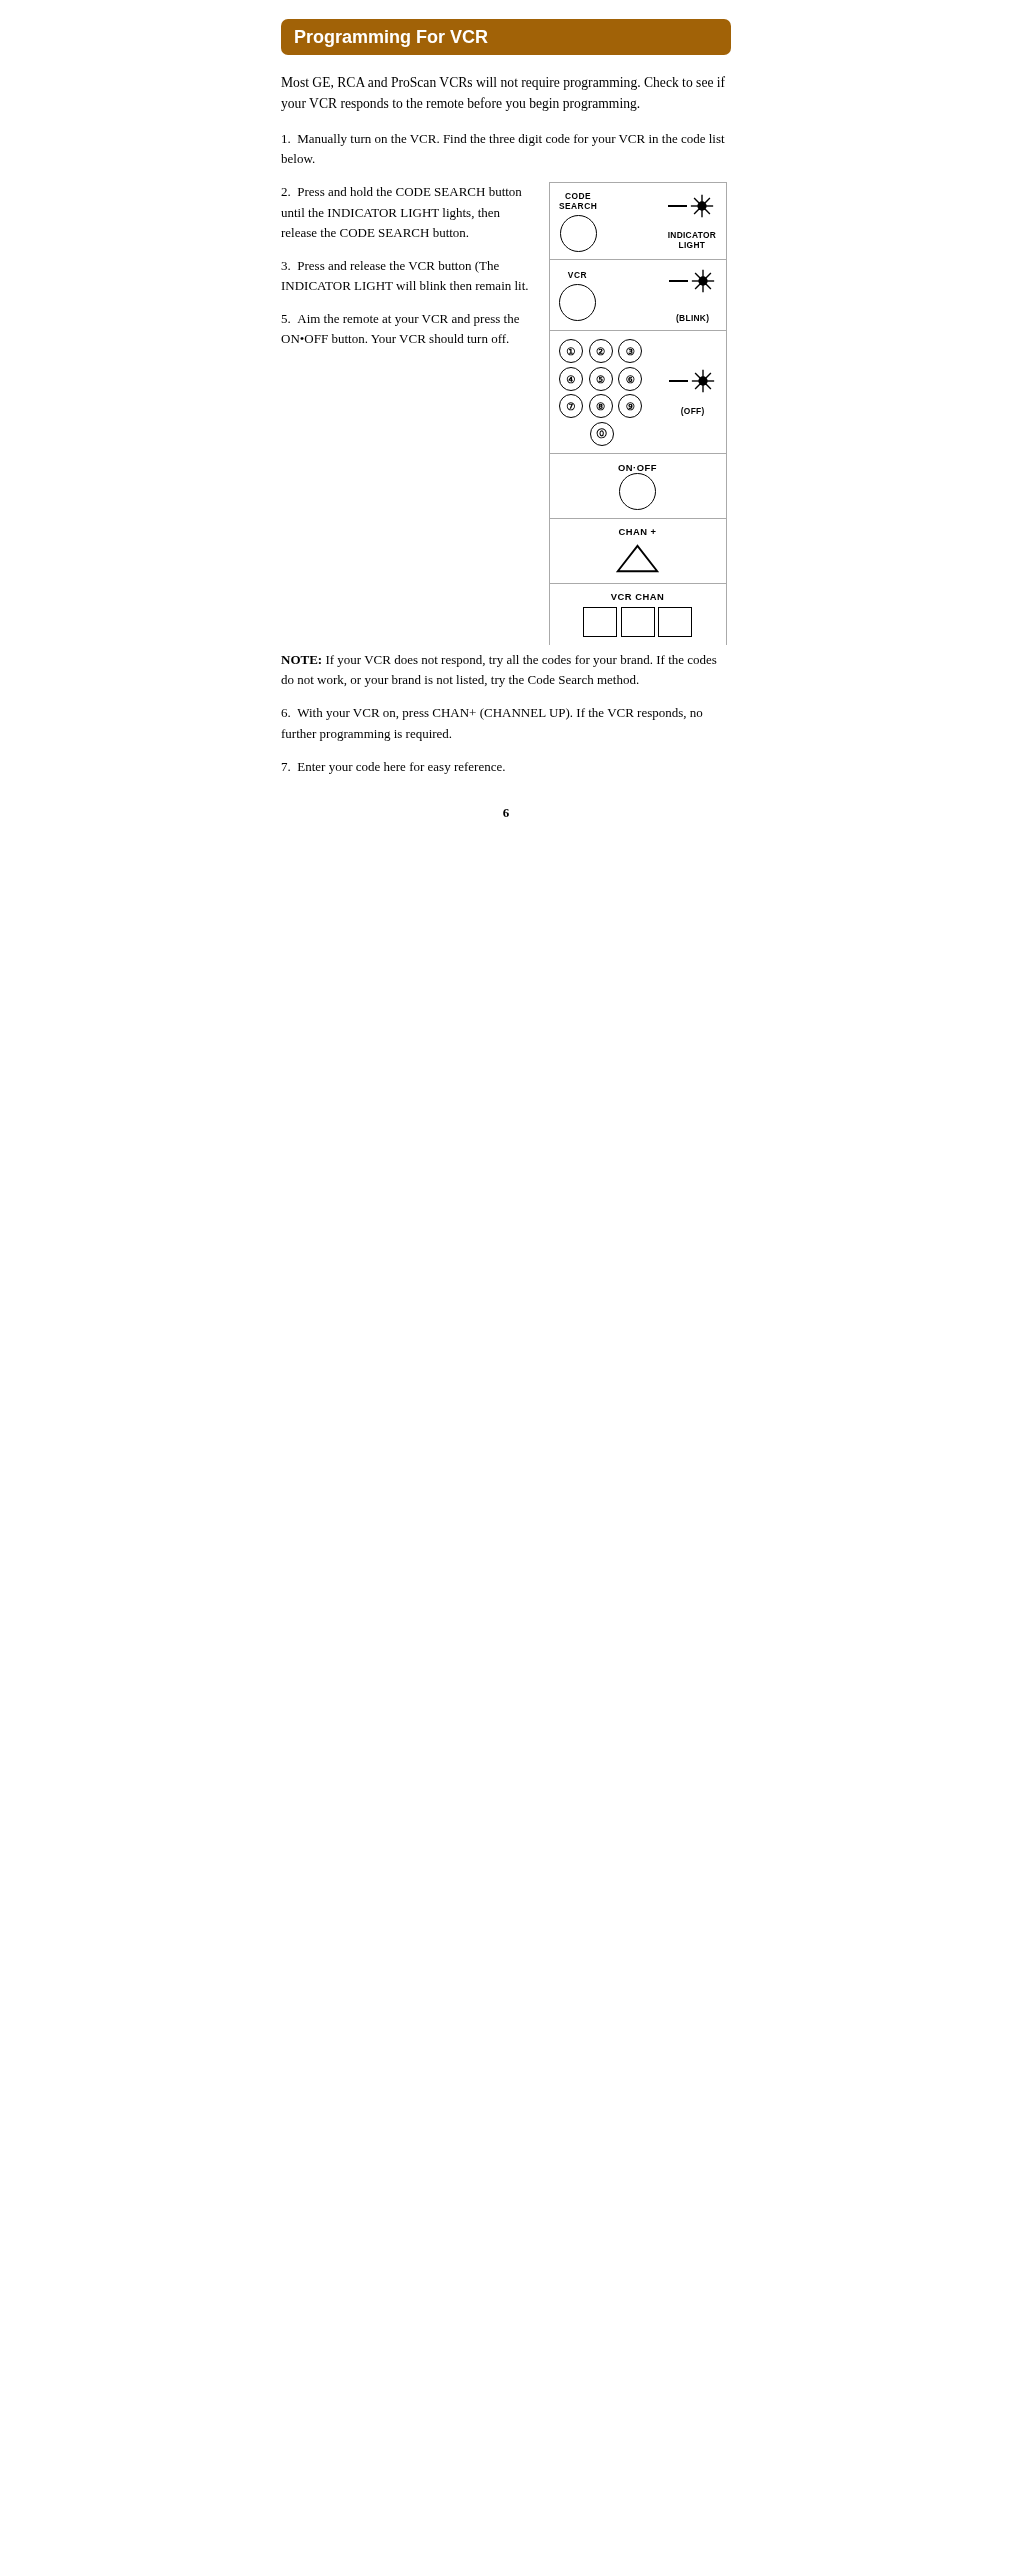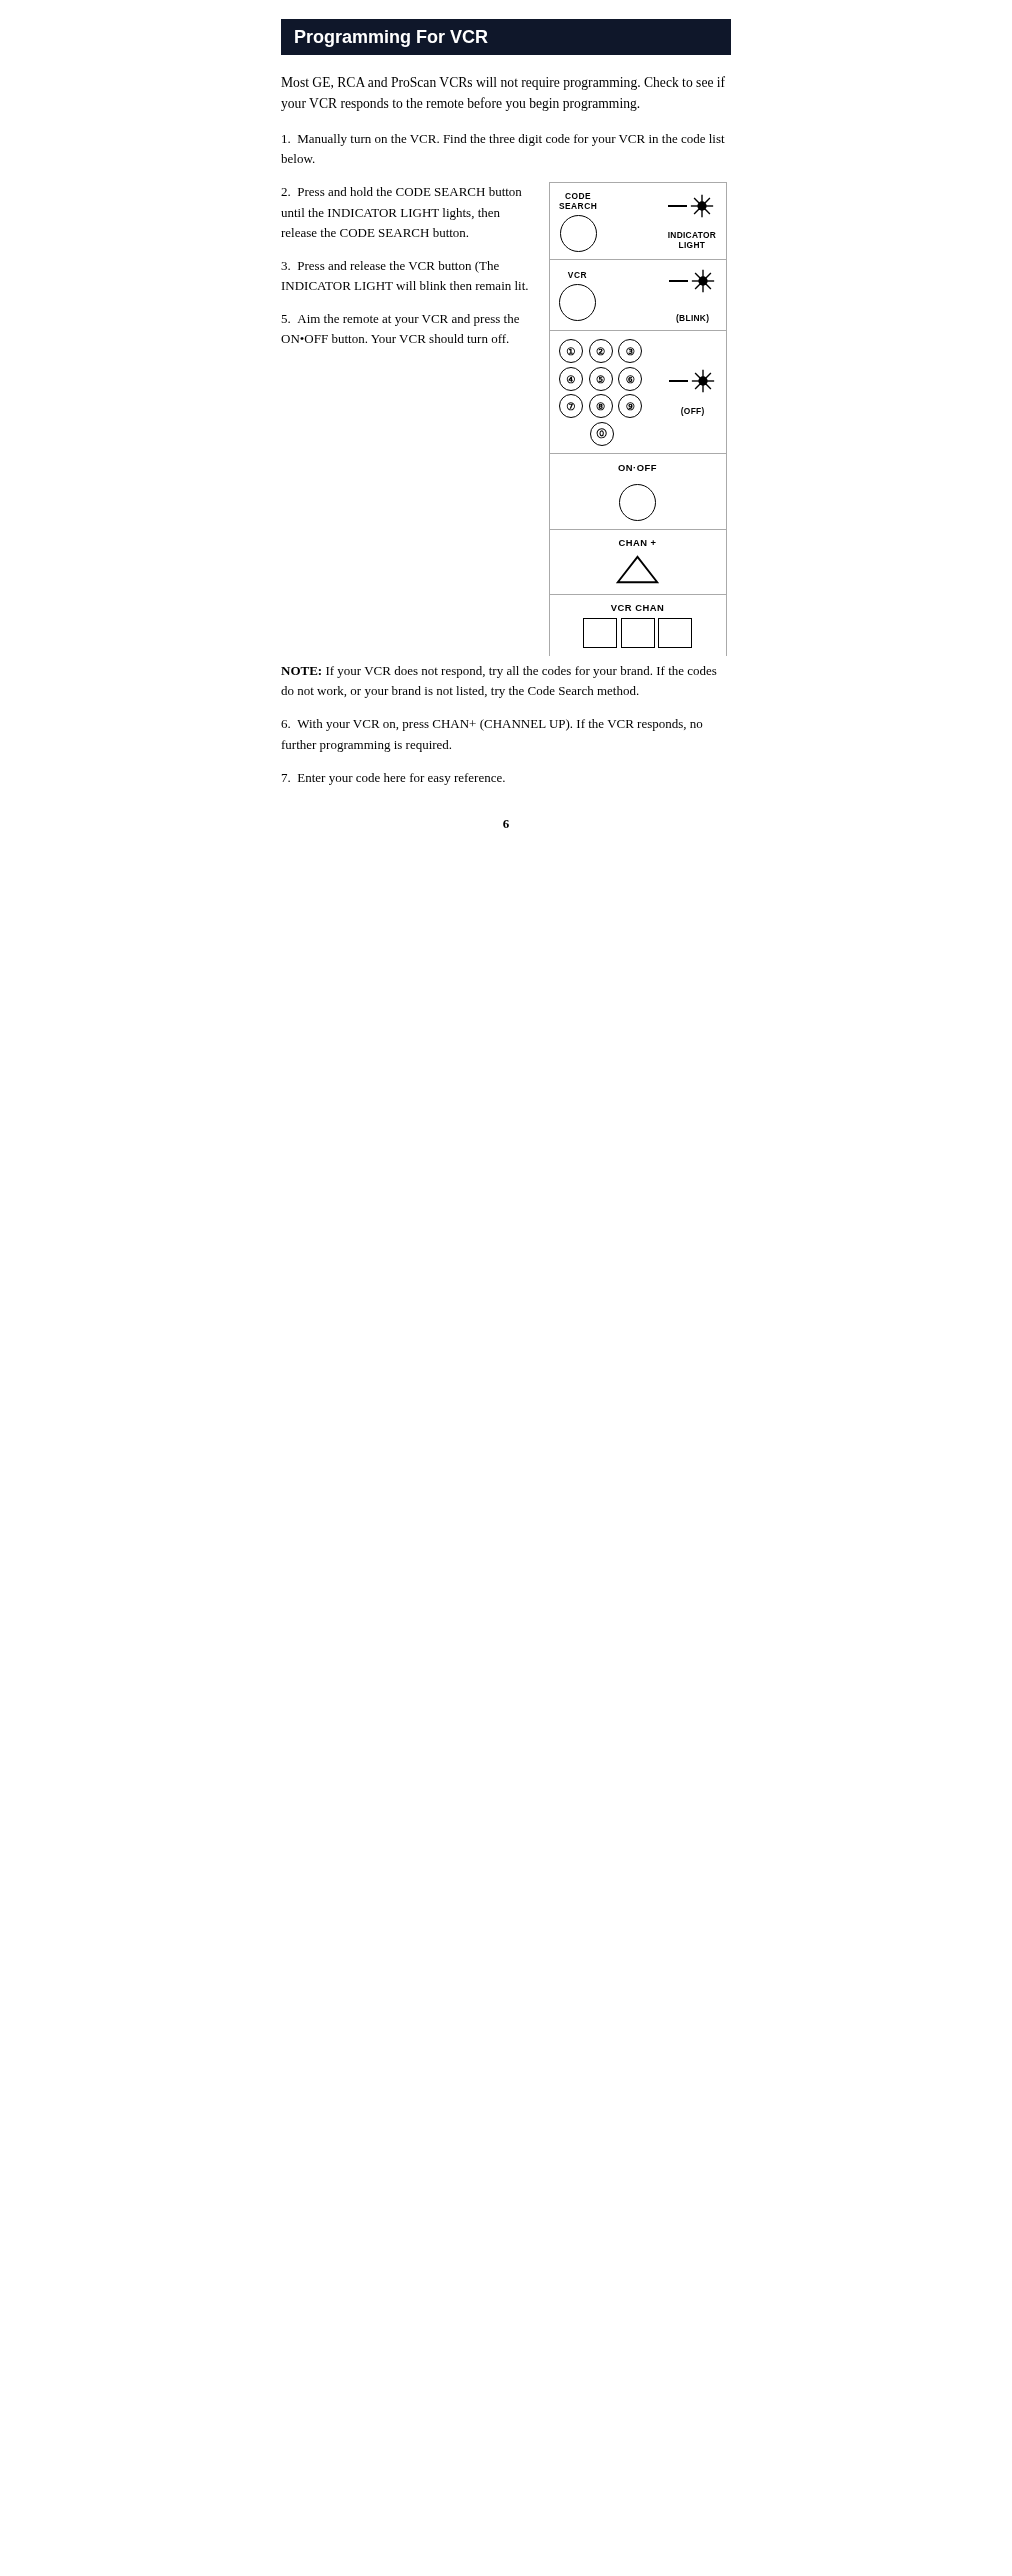--- a/index.html
+++ b/index.html
@@ -6,27 +6,28 @@
     body {
       background: #fff;
       font-family: Georgia, 'Times New Roman', serif;
       width: 506px;
       margin: 0 auto;
       padding: 19px 28px 37px 28px;
       color: #000;
     }
 
     .page-title {
-      background: #0f172a;
+      background: #a16207;
       color: #fff;
       font-size: 18px;
       font-weight: bold;
       padding: 7.5px 13px;
       margin-bottom: 17px;
       font-family: Arial, sans-serif;
+      border-radius: 7px;
     }
 
     .intro-text {
       font-size: 13.6px;
       line-height: 1.55;
       margin-bottom: 15px;
     }
 
     .main-content {
       display: flex;
@@ -237,21 +238,21 @@
               <line x1="2" y1="14" x2="26" y2="14" stroke="#000" stroke-width="1.5"></line>
               <line x1="5.5" y1="5.5" x2="22.5" y2="22.5" stroke="#000" stroke-width="1.5"></line>
               <line x1="22.5" y1="5.5" x2="5.5" y2="22.5" stroke="#000" stroke-width="1.5"></line>
               <circle cx="14" cy="14" r="5" fill="#000"></circle>
             </svg>
           </div>
           <div class="diagram-label-small">(OFF)</div>
         </div>
       </div>
 
-      <div style="display:flex; flex-direction:column; align-items:center; padding:7.5px 9.4px; border-bottom:1.4px solid #aaa; gap:11px;">
+      <div style="display:flex; flex-direction:column; align-items:center; padding:7.5px 9.4px; border-bottom:1.4px solid #aaa; gap:0;">
         <div class="diagram-label">ON·OFF</div>
         <div class="button-circle"></div>
       </div>
 
       <div style="display:flex; flex-direction:column; align-items:center; padding:7.5px 9.4px; border-bottom:1.4px solid #aaa; gap:4.7px;">
         <div class="diagram-label">CHAN +</div>
 
         <svg width="47" height="33" viewBox="0 0 50 35">
           <polygon points="25,4 46,31 4,31" fill="white" stroke="black" stroke-width="2"></polygon>
         </svg>

